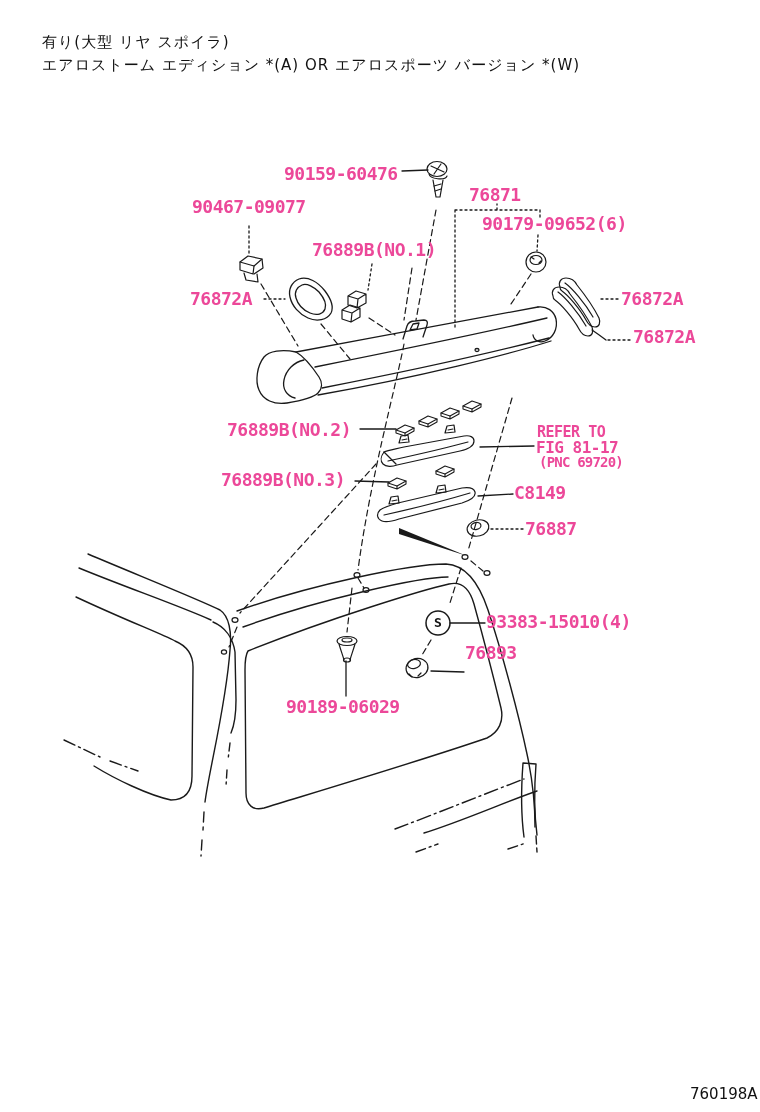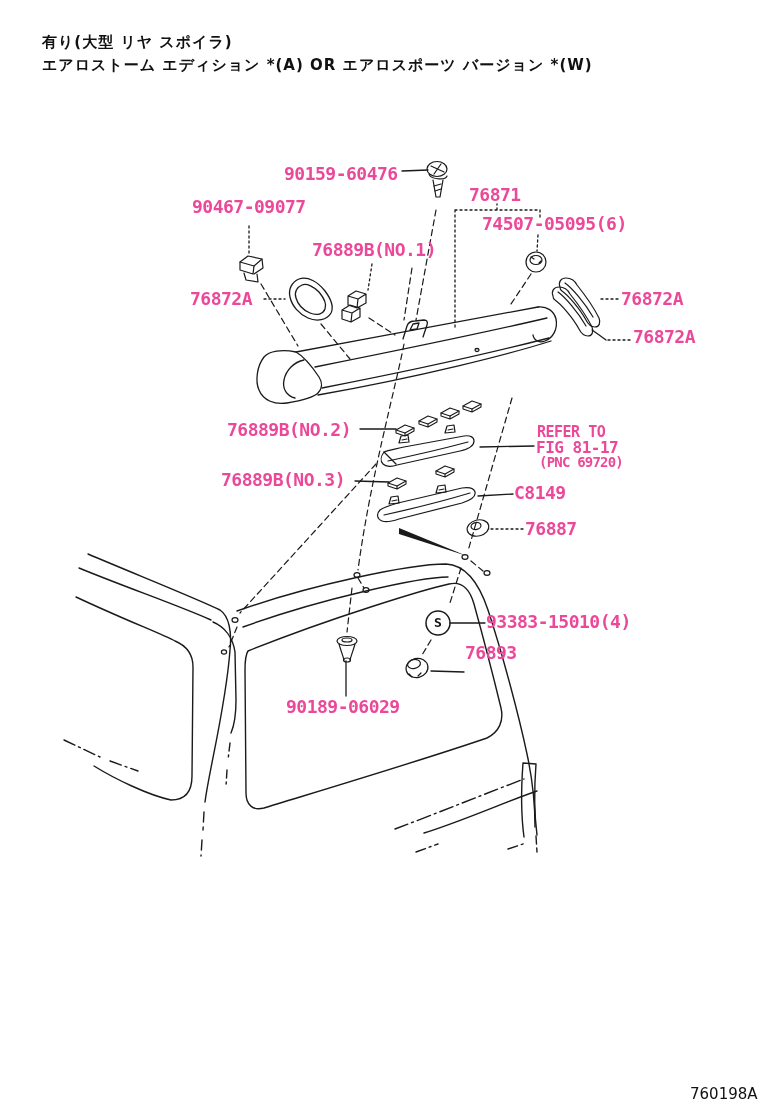--- a/index.html
+++ b/index.html
@@ -1,20 +1,20 @@
 <!DOCTYPE html>
 <html><head>
 <meta charset="utf-8">
 <style>
   html,body{margin:0;padding:0;background:#fff;}
   .page{position:relative;width:760px;height:1112px;background:#ffffff;overflow:hidden;
         font-family:"DejaVu Sans Mono",monospace;color:#111;}
   .diagram-svg{position:absolute;left:0;top:0;}
   .hdr{position:absolute;left:42px;font-family:"DejaVu Sans",sans-serif;
-       font-size:15px;font-weight:bold;letter-spacing:1px;white-space:nowrap;color:#111;}
+       font-size:15px;font-weight:normal;letter-spacing:1px;white-space:nowrap;color:#111;}
   .lbl{position:absolute;font-family:"DejaVu Sans Mono",monospace;font-weight:bold;
        font-size:18px;letter-spacing:-0.5px;white-space:nowrap;color:#ec4899;}
   .lbl.small{font-size:15px;letter-spacing:-0.5px;}
   .lbl.mid{font-size:16px;letter-spacing:-0.5px;text-align:center;}
   .lbl.tiny{font-size:14px;letter-spacing:-0.8px;}
   .s-letter{position:absolute;width:18px;text-align:center;font-size:13px;
             font-weight:bold;font-family:"DejaVu Sans Mono",monospace;}
   .figcode{position:absolute;font-family:"DejaVu Sans",sans-serif;font-size:15px;
            font-weight:normal;letter-spacing:0;}
 </style>
@@ -213,21 +213,21 @@
 
     <path d="M399,528 L467,556 L399,534 Z" fill="#1a1a1a" stroke="none"></path>
   </svg>
 
   <div class="hdr" style="top:33px">有り(大型 リヤ スポイラ)</div>
   <div class="hdr" style="top:56px">エアロストーム エディション *(A) OR エアロスポーツ バージョン *(W)</div>
 
   <div class="lbl" style="left:284px;top:163px">90159-60476</div>
   <div class="lbl" style="left:469px;top:184px">76871</div>
   <div class="lbl" style="left:192px;top:196px">90467-09077</div>
-  <div class="lbl" style="left:482px;top:213px">74507-05095(6)</div>
+  <div class="lbl" style="left:482px;top:213px">90179-09652(6)</div>
   <div class="lbl" style="left:312px;top:239px">76889B(NO.1)</div>
   <div class="lbl" style="left:190px;top:288px">76872A</div>
   <div class="lbl" style="left:621px;top:288px">76872A</div>
   <div class="lbl" style="left:633px;top:326px">76872A</div>
   <div class="lbl" style="left:227px;top:419px">76889B(NO.2)</div>
   <div class="lbl small" style="left:537px;top:423px">REFER TO</div>
   <div class="lbl mid" style="left:536px;top:438px">FIG 81-17</div>
   <div class="lbl tiny" style="left:539px;top:454px">(PNC 69720)</div>
   <div class="lbl" style="left:221px;top:469px">76889B(NO.3)</div>
   <div class="lbl" style="left:514px;top:482px">C8149</div>

